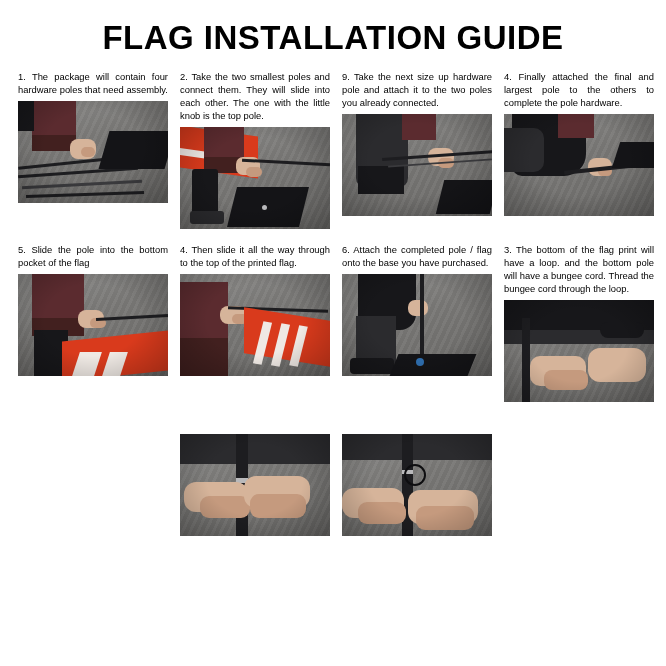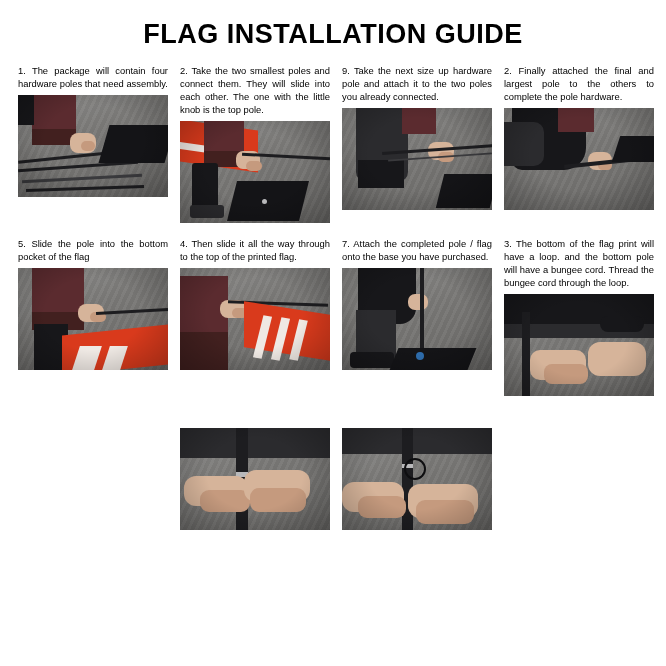--- a/index.html
+++ b/index.html
@@ -17,21 +17,21 @@
   .page {
     width: 666px;
     height: 666px;
     position: relative;
     box-sizing: border-box;
   }
   .title {
     text-align: center;
     font-family: "Liberation Sans", sans-serif;
     font-weight: bold;
-    font-size: 27px;
+    font-size: 33px;
     letter-spacing: 0.5px;
     margin: 20px 0 0 0;
     padding: 0;
     line-height: 1.1;
   }
   .grid {
     display: grid;
     grid-template-columns: 150px 150px 150px 150px;
     column-gap: 12px;
     margin: 14px 0 0 18px;
@@ -143,21 +143,21 @@
         <div class="sh skin" style="left:86px;top:34px;width:26px;height:18px;border-radius:8px;"></div>
         <div class="sh skin2" style="left:96px;top:44px;width:16px;height:10px;border-radius:5px;"></div>
         <div class="sh pole" style="left:40px;top:40px;width:112px;height:3px;transform:rotate(-4deg);"></div>
         <div class="sh pole2" style="left:46px;top:48px;width:104px;height:2px;transform:rotate(-4deg);"></div>
         <div class="sh platebk" style="left:98px;top:66px;width:54px;height:34px;transform:skewX(-14deg);"></div>
         <div class="vign"></div>
       </div>
     </div>
 
     <div class="cell">
-      <p class="caption">2. Finally attached the final and largest pole to the others to complete the pole hardware.</p>
+      <p class="caption">4. Finally attached the final and largest pole to the others to complete the pole hardware.</p>
       <div class="photo">
         <div class="ground"></div>
         <div class="sh black" style="left:8px;top:0;width:74px;height:62px;border-radius:0 0 22px 10px;"></div>
         <div class="sh dkgrey" style="left:0;top:14px;width:40px;height:44px;border-radius:0 10px 10px 0;"></div>
         <div class="sh maroon" style="left:54px;top:0;width:36px;height:24px;"></div>
         <div class="sh skin" style="left:84px;top:44px;width:24px;height:18px;border-radius:8px;"></div>
         <div class="sh skin2" style="left:94px;top:53px;width:14px;height:9px;border-radius:5px;"></div>
         <div class="sh pole" style="left:60px;top:52px;width:92px;height:4px;transform:rotate(-6deg);"></div>
         <div class="sh platebk" style="left:112px;top:28px;width:44px;height:26px;transform:skewX(-18deg);"></div>
         <div class="vign"></div>
@@ -195,21 +195,21 @@
         <div class="sh pole" style="left:48px;top:34px;width:100px;height:3px;transform:rotate(2deg);"></div>
         <div class="sh red" style="left:64px;top:40px;width:86px;height:46px;transform:skewY(9deg);"></div>
         <div class="sh white" style="left:78px;top:48px;width:9px;height:42px;transform:skewX(-14deg) skewY(9deg);"></div>
         <div class="sh white" style="left:96px;top:50px;width:9px;height:42px;transform:skewX(-14deg) skewY(9deg);"></div>
         <div class="sh white" style="left:114px;top:52px;width:9px;height:40px;transform:skewX(-14deg) skewY(9deg);"></div>
         <div class="vign"></div>
       </div>
     </div>
 
     <div class="cell">
-      <p class="caption">7. Attach the completed pole / flag onto the base you have purchased.</p>
+      <p class="caption">6. Attach the completed pole / flag onto the base you have purchased.</p>
       <div class="photo">
         <div class="ground"></div>
         <div class="sh black" style="left:16px;top:0;width:58px;height:56px;border-radius:0 0 16px 8px;"></div>
         <div class="sh dkgrey" style="left:14px;top:42px;width:40px;height:50px;"></div>
         <div class="sh black" style="left:8px;top:84px;width:44px;height:16px;border-radius:4px;"></div>
         <div class="sh skin" style="left:66px;top:26px;width:20px;height:16px;border-radius:7px;"></div>
         <div class="sh pole" style="left:78px;top:0;width:4px;height:86px;"></div>
         <div class="sh platebk" style="left:52px;top:80px;width:78px;height:22px;transform:skewX(-22deg);"></div>
         <div class="sh blue" style="left:74px;top:84px;width:8px;height:8px;border-radius:50%;"></div>
         <div class="vign"></div>

